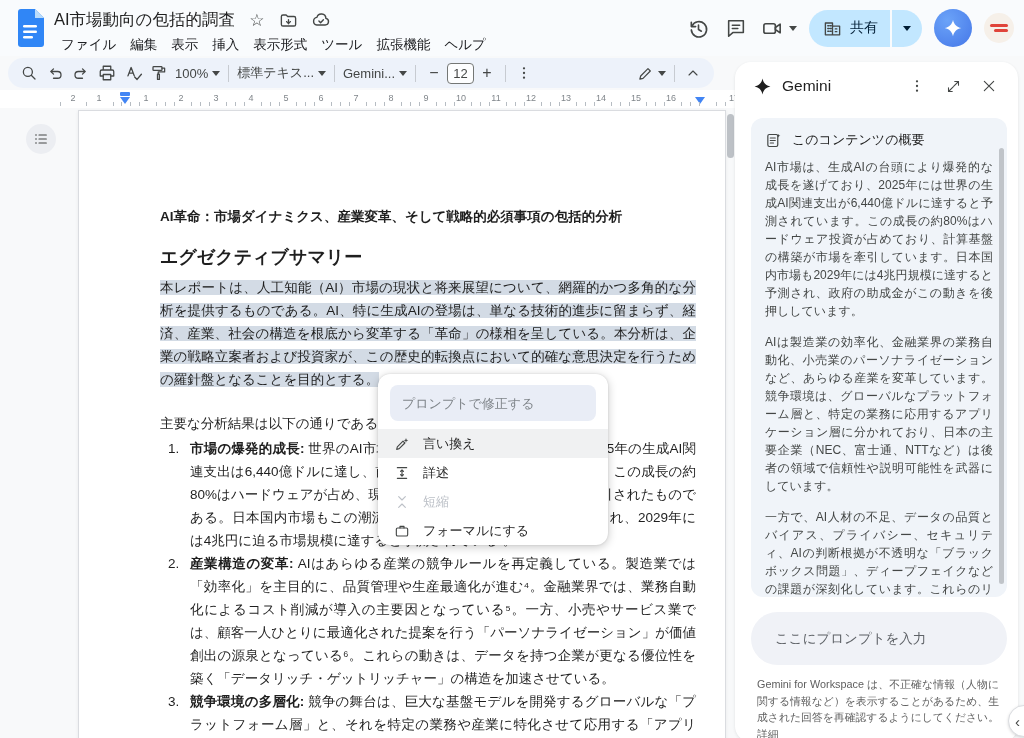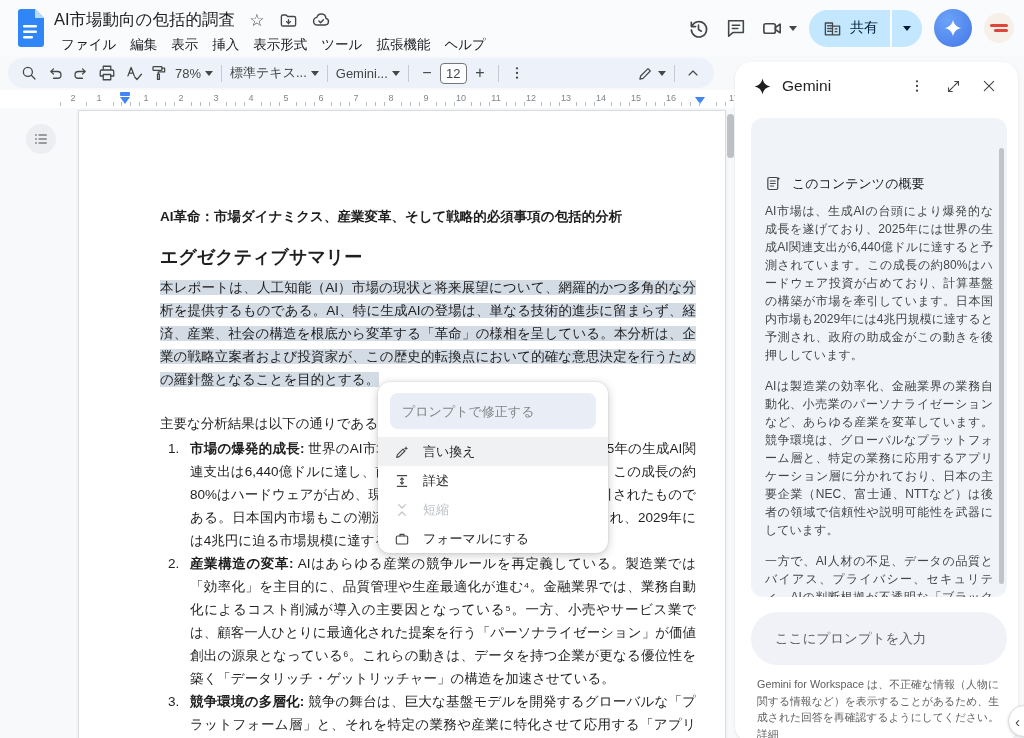--- a/index.html
+++ b/index.html
@@ -64,35 +64,35 @@
   .selpara { margin-top:8px; }
   .sel { background:#d3dbe5;margin-top:28px; }
   .intro { margin-top:21px; }
   .doclist { margin-top:2px; }
   .li { display:flex; padding-left:8px; }
   .li-num { width:22px; font-size:13.5px; line-height:23px; flex:none; }
   .li-body { flex:1; font-size:13.5px; line-height:23px; text-align:justify; }
   .li-body b { font-weight:700; }
 
   
-  .popup { position:absolute; left:378px; top:382px; width:230px; height:171px; background:#ffffff; border-radius:12px; box-shadow:0 2px 10px rgba(0,0,0,.22), 0 0 2px rgba(0,0,0,.12); z-index:40; padding-top:11px; }
+  .popup { position:absolute; left:378px; top:374px; width:230px; height:171px; background:#ffffff; border-radius:12px; box-shadow:0 2px 10px rgba(0,0,0,.22), 0 0 2px rgba(0,0,0,.12); z-index:40; padding-top:11px; }
   .popup-input { display:block; width:206px; height:36px; margin:0 12px 8px; background:#e9edf6; border:none; outline:none; border-radius:8px; padding:0 12px; font-size:13px; font-family:inherit; color:#1f1f1f; }
   .popup-input::placeholder { color:#80868b; }
   .prow { height:29px; display:flex; align-items:center; gap:13px; padding:0 16px; font-size:13px; color:#1f1f1f; }
   .prow.hover { background:#f0f1f2; }
   .prow.disabled { color:#bcc0c7; }
   .prow.disabled .ic { stroke:#bcc0c7; }
 
   
   .panel { position:absolute; left:735px; top:62px; width:283px; height:680px; background:#ffffff; border-radius:16px; box-shadow:0 1px 3px rgba(60,64,67,.12); z-index:10; }
   .panel-head { display:flex; align-items:center; height:48px; padding:0 16px 0 18px; }
   .panel-title { font-size:15.5px; font-weight:500; color:#1f1f1f; margin-left:10px; flex:1; }
   .ph-ic { width:26px; height:26px; display:flex; align-items:center; justify-content:center; margin-left:10px; }
   .sum-card { position:absolute; left:16px; top:56px; width:256px; height:479px; background:#f0f4f9; border-radius:12px; padding:13px 14px; overflow:hidden; }
-  .card-head { display:flex; align-items:flex-start; gap:10px; margin-bottom:9px;margin-top:44px; }
+  .card-head { display:flex; align-items:flex-end; gap:10px; margin-bottom:9px; }
   .card-title { font-size:13px; font-weight:500; color:#1f1f1f; }
   .sum-p { font-size:12px; line-height:18px; color:#444746; text-align:justify; margin-bottom:13px; }
   .card-scroll { position:absolute; right:3px; top:30px; width:5px; height:436px; border-radius:3px; background:#c0c4c9; }
   .prompt-pill { position:absolute; left:16px; top:550px; width:256px; height:53px; border-radius:27px; background:#f0f2f7; display:flex; align-items:center; }
   .prompt-input { flex:1; border:none; outline:none; background:transparent; font-family:inherit; font-size:13.5px; padding:0 24px; color:#1f1f1f; }
   .prompt-input::placeholder { color:#5f6368; }
   .disclaimer { position:absolute; left:22px; top:614px; width:242px; font-size:10.8px; line-height:16.5px; color:#5e5e5e; text-align:justify; }
   .disc-link { text-decoration:underline; color:#5e5e5e; }
   .collapse-btn { position:absolute; left:1008px; top:705px; width:32px; height:32px; border-radius:50%; background:#ffffff; border:1px solid #dadce0; box-shadow:0 1px 3px rgba(0,0,0,.15); z-index:50; display:flex; align-items:center; padding-left:6px; font-size:15px; color:#444746; }
 </style>
@@ -213,21 +213,21 @@
       </svg>
   </span>
   <span class="tb">
     <svg width="18" height="18" viewBox="0 0 24 24">
         <rect class="ic" x="4" y="3.5" width="12" height="5" rx="1"></rect>
         <path class="ic" d="M16 5.5h3.5v5H11v3"></path>
         <rect class="ic" x="10" y="13.5" width="2.5" height="7"></rect>
       </svg>
   </span>
   <span class="tb">
-    <span class="tb-label">78%</span>
+    <span class="tb-label">100%</span>
       <span class="crt"></span>
   </span>
   <span class="tdiv"></span>
   <span class="tb">
     <span class="tb-label">標準テキス...</span>
       <span class="crt"></span>
   </span>
   <span class="tdiv"></span>
   <span class="tb">
     <span class="tb-label">Gemini...</span>

